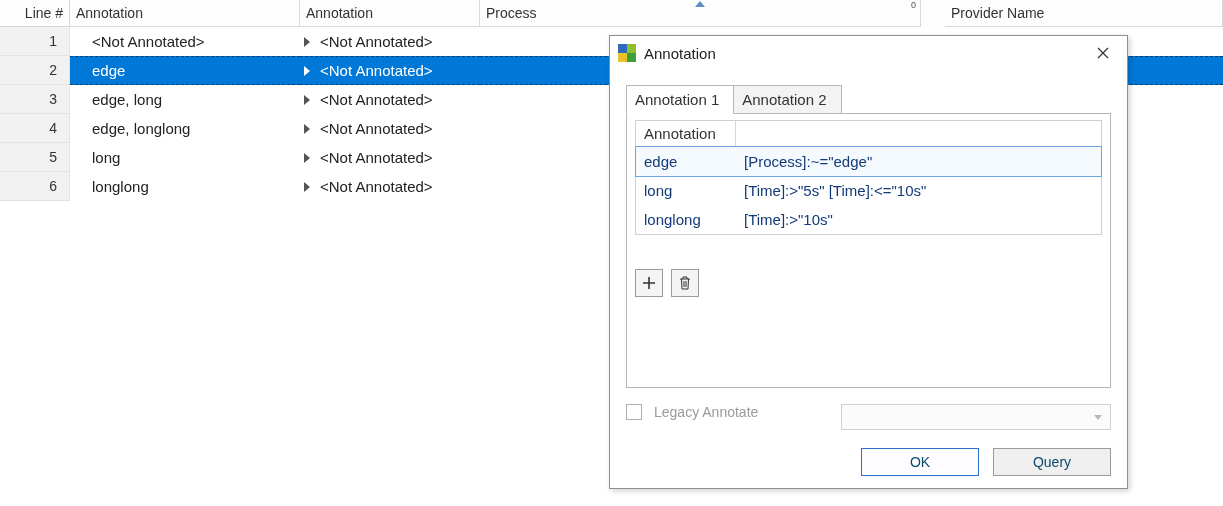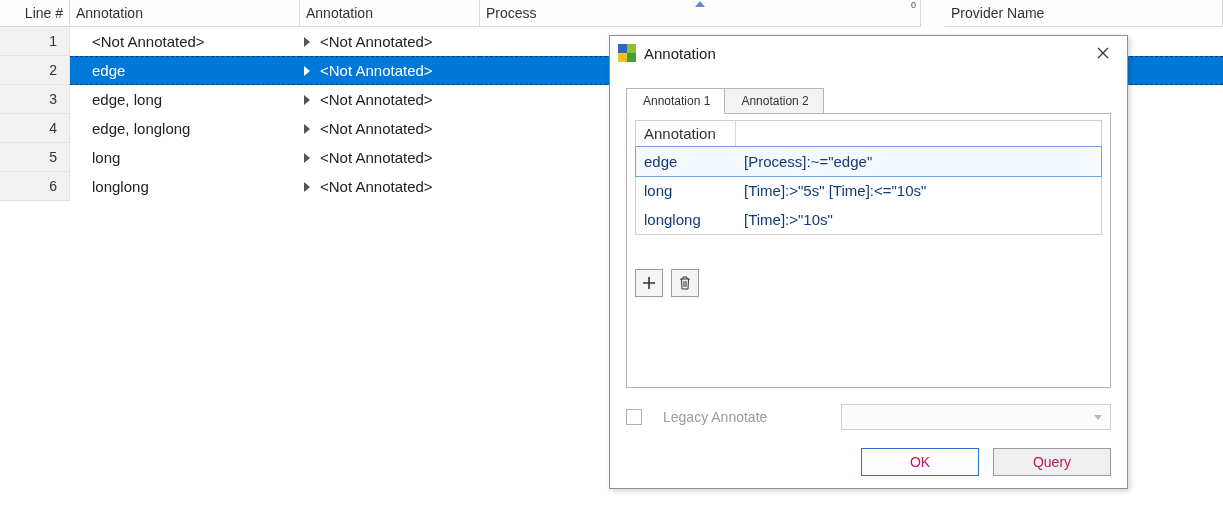--- a/index.html
+++ b/index.html
@@ -162,24 +162,24 @@
     position: relative;
   }
   .tabs::after{
     content:"";
     position:absolute;
     left:0; right:0; bottom:0;
     border-bottom:1px solid #b5b5b5;
     z-index:0;
   }
   .tab {
-    padding: 5px 14px 5px 16px;
+    padding: 5px 14px 5px 8px;
     border: 1px solid #b5b5b5;
     background: #f3f3f3;
-    font-size:12px;
+    font-size:15px;
     color:#333;
     position:relative;
     z-index:1;
     margin-right:-1px;
   }
   .tab.active {
     background:#ffffff;
     border-bottom:1px solid #ffffff;
     z-index:2;
   }
@@ -232,23 +232,23 @@
     width:28px; height:28px;
     border:1px solid #9b9b9b;
     background:#f4f4f4;
     display:flex; align-items:center; justify-content:center;
     font-size:16px;
     color:#333;
   }
   .tool-btn svg{width:14px;height:14px;}
   
   .legacy-row{
-    display:flex; align-items:center;
+    display:flex; align-items:flex-start;
     margin-top:16px;
-    gap:21px;
+    gap:12px;
     color:#9a9a9a;
   }
   .legacy-row .chk{
     width:16px;height:16px;border:1px solid #b0b0b0; background:#fff;
   }
   .legacy-row .combo{
     margin-left:auto;
     width:270px; height:26px;
     border:1px solid #d0d0d0;
     background:#fbfbfb;
@@ -264,21 +264,21 @@
   
   .dlg-buttons{
     display:flex; justify-content:flex-end; gap:14px;
     margin-top:18px;
   }
   .btn{
     min-width:118px; height:28px;
     border:1px solid #9b9b9b;
     background:#efefef;
     display:flex;align-items:center;justify-content:center;
-    font-size:14px;color:#be185d;
+    font-size:14px;color:#0c4a6e;
   }
   .btn.primary{
     border:1px solid #2a6fc9;
     background:#fdfdff;
   }
 </style>
 </head>
 <body>
 
 <div class="grid">

